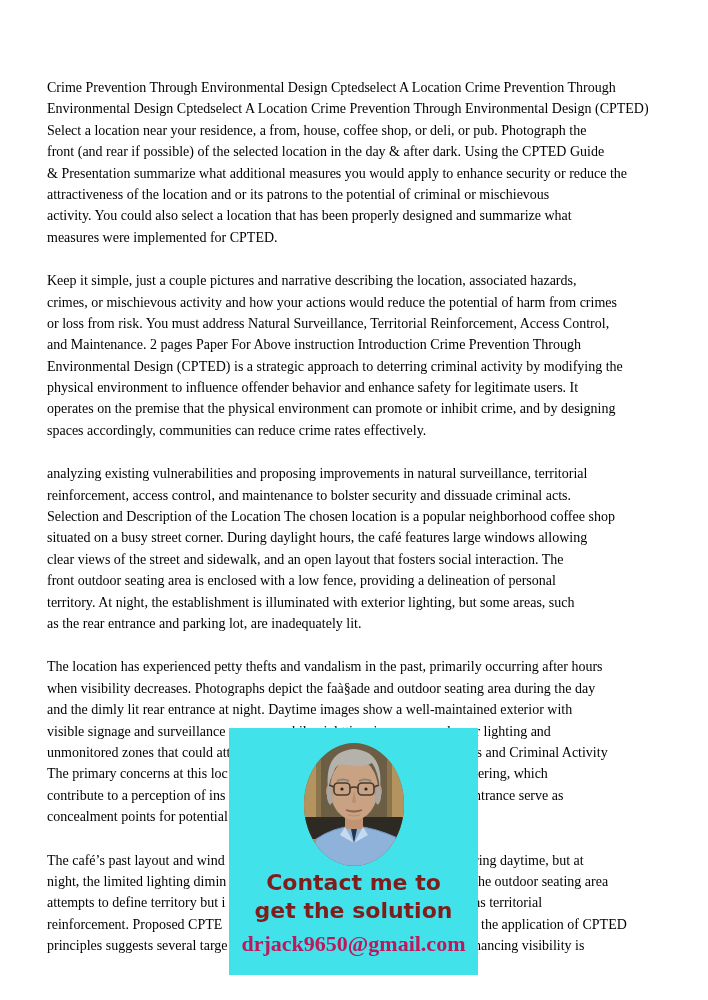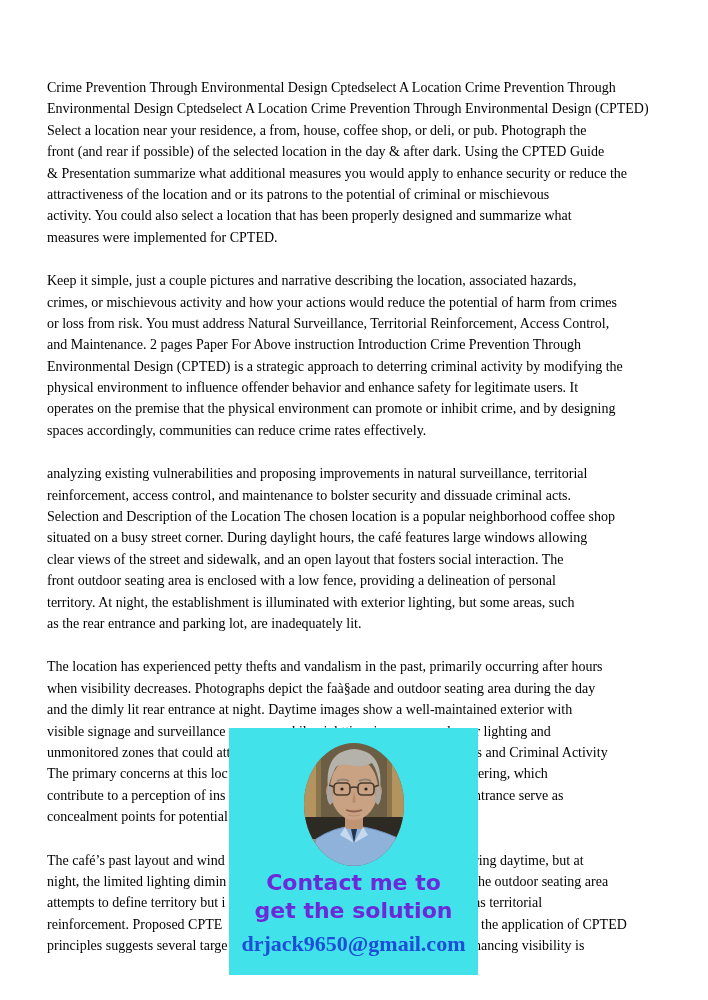--- a/index.html
+++ b/index.html
@@ -53,28 +53,28 @@
     border-radius: 50%;
     overflow: hidden;
   }
   .photo svg { display: block; }
   .overlay-heading {
     margin-top: 3px;
     font-family: "DejaVu Sans", sans-serif;
     font-weight: bold;
     font-size: 22px;
     line-height: 28px;
-    color: #6d28d9;
+    color: #7f1d1d;
   }
   .overlay-email {
     margin-top: 6px;
     font-family: "Liberation Serif", serif;
     font-weight: bold;
     font-size: 22px;
-    color: #1d4ed8;
+    color: #be185d;
   }
 </style>
 </head>
 <body>
 
 <div class="doc">
 
   <div class="para">
     <div class="line">Crime Prevention Through Environmental Design Cptedselect A Location Crime Prevention Through</div>
     <div class="line">Environmental Design Cptedselect A Location Crime Prevention Through Environmental Design (CPTED)</div>

